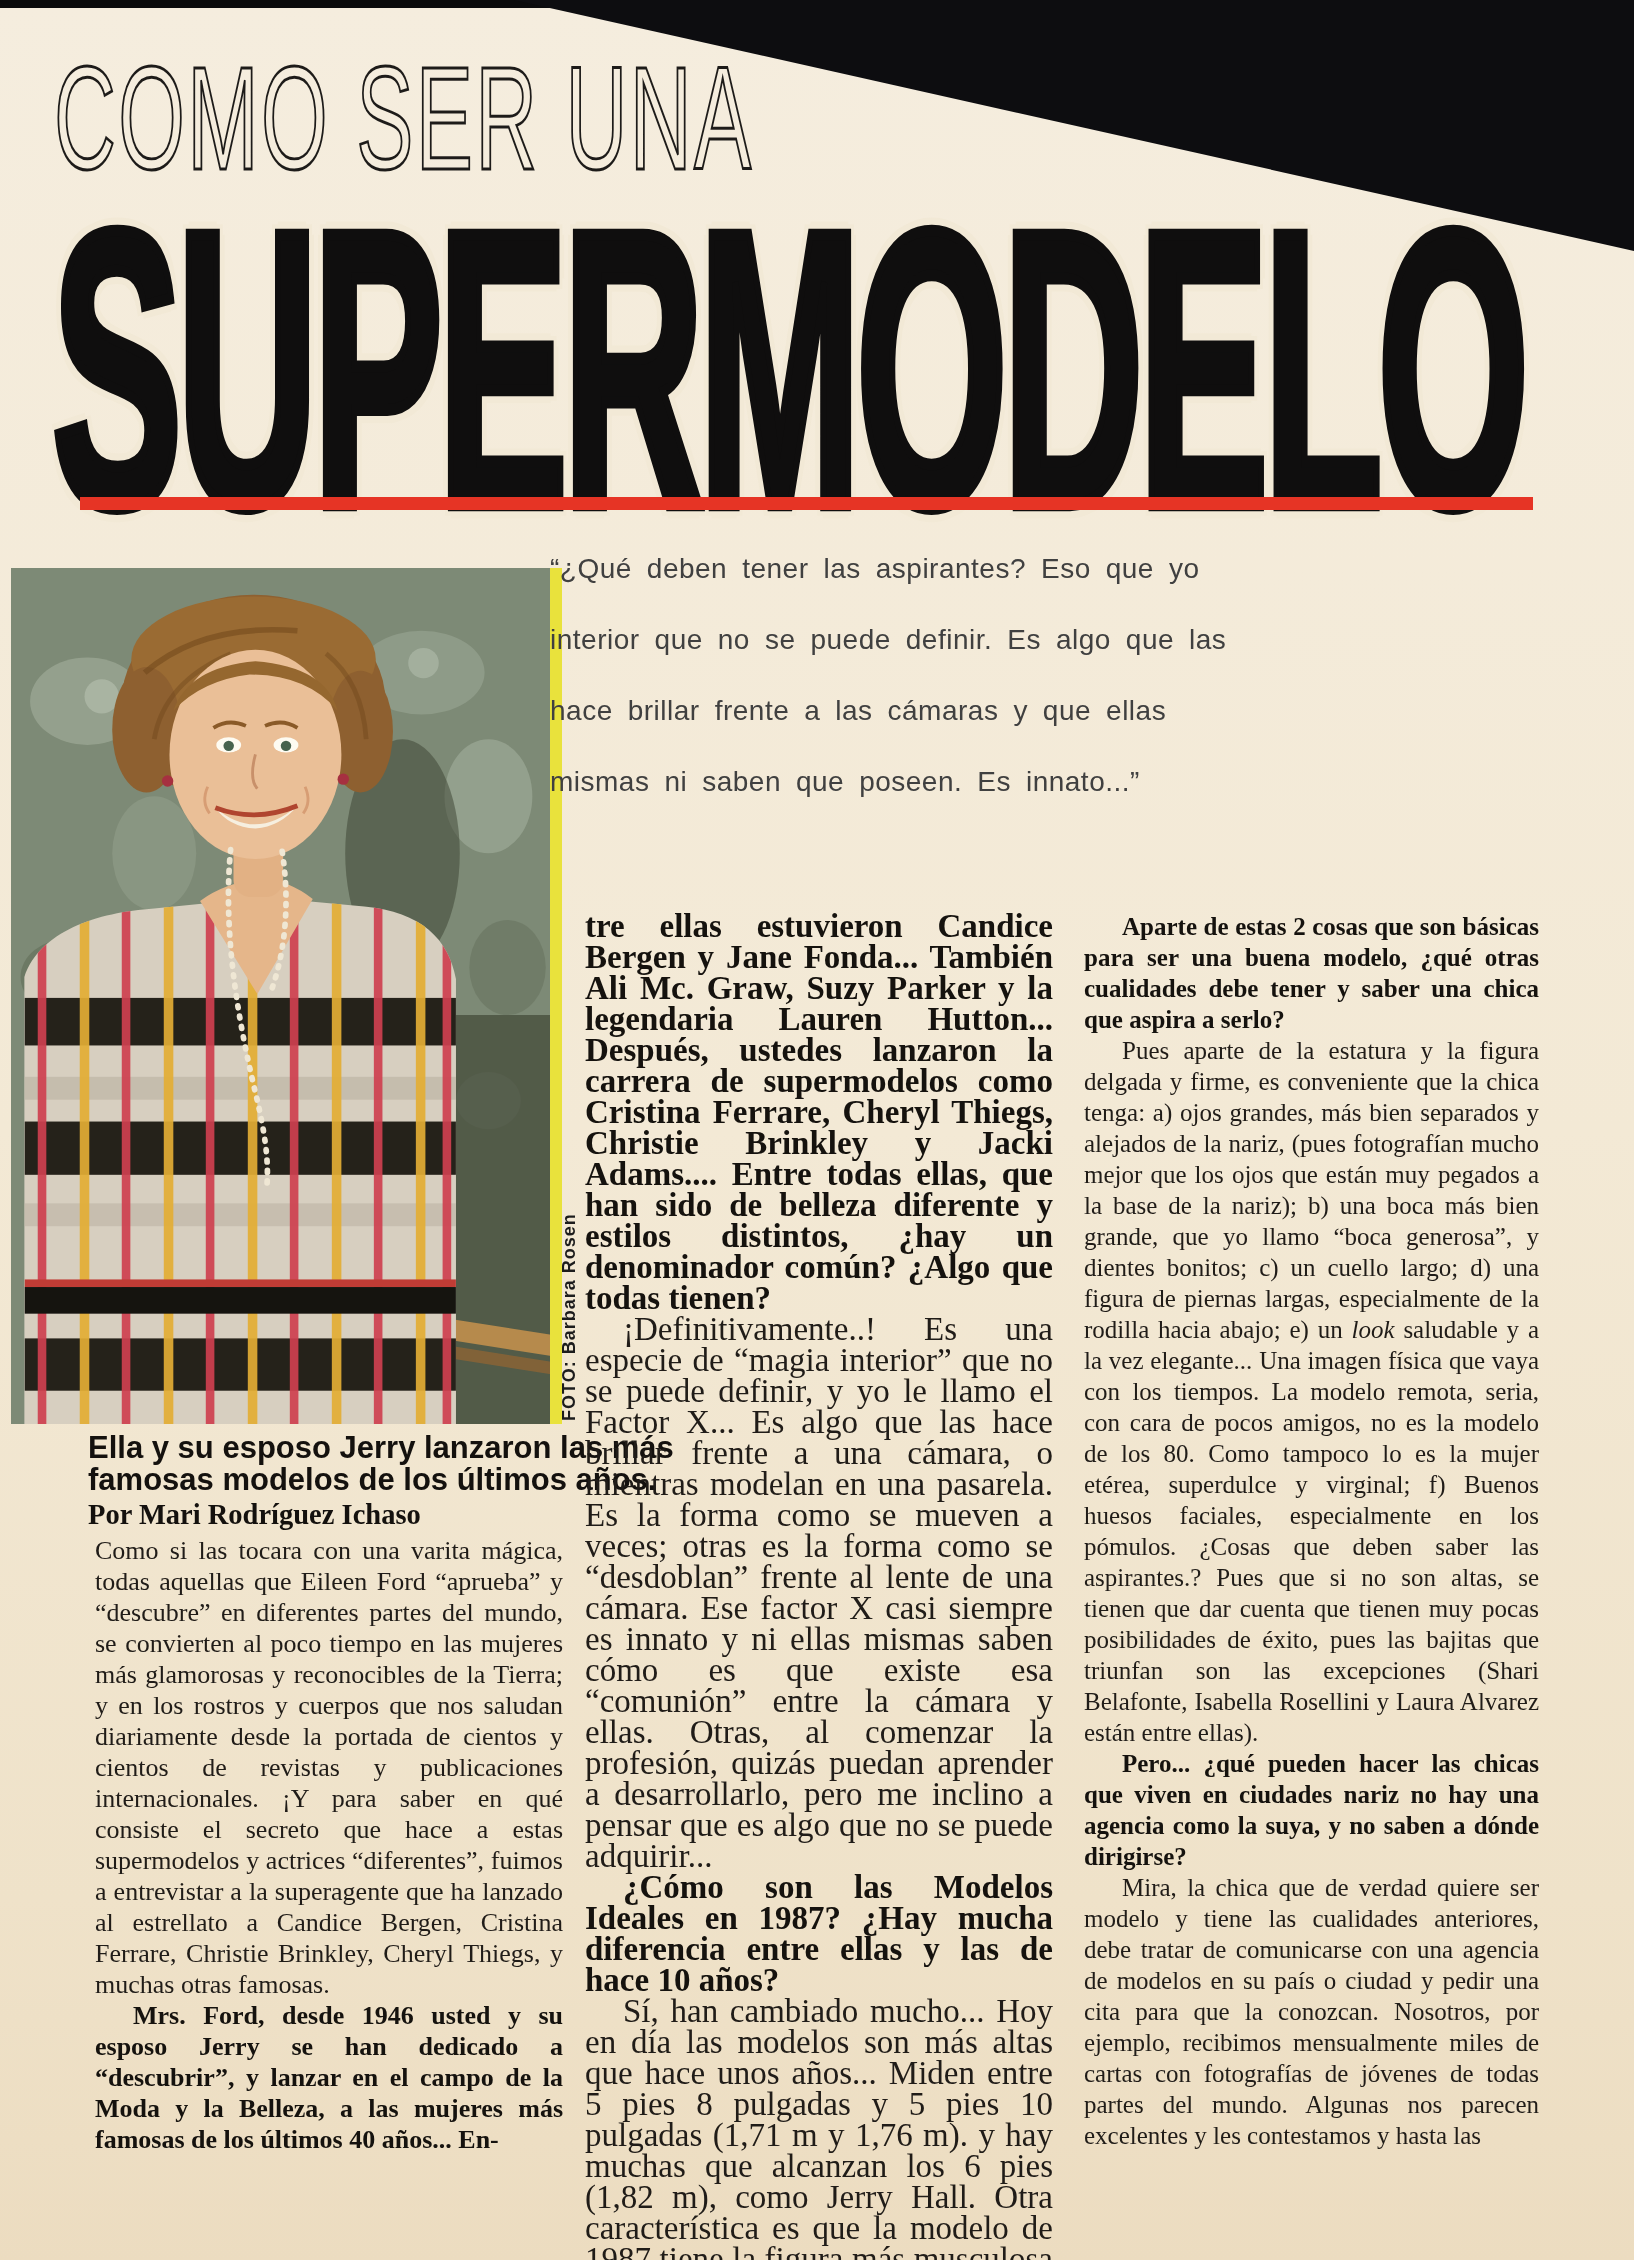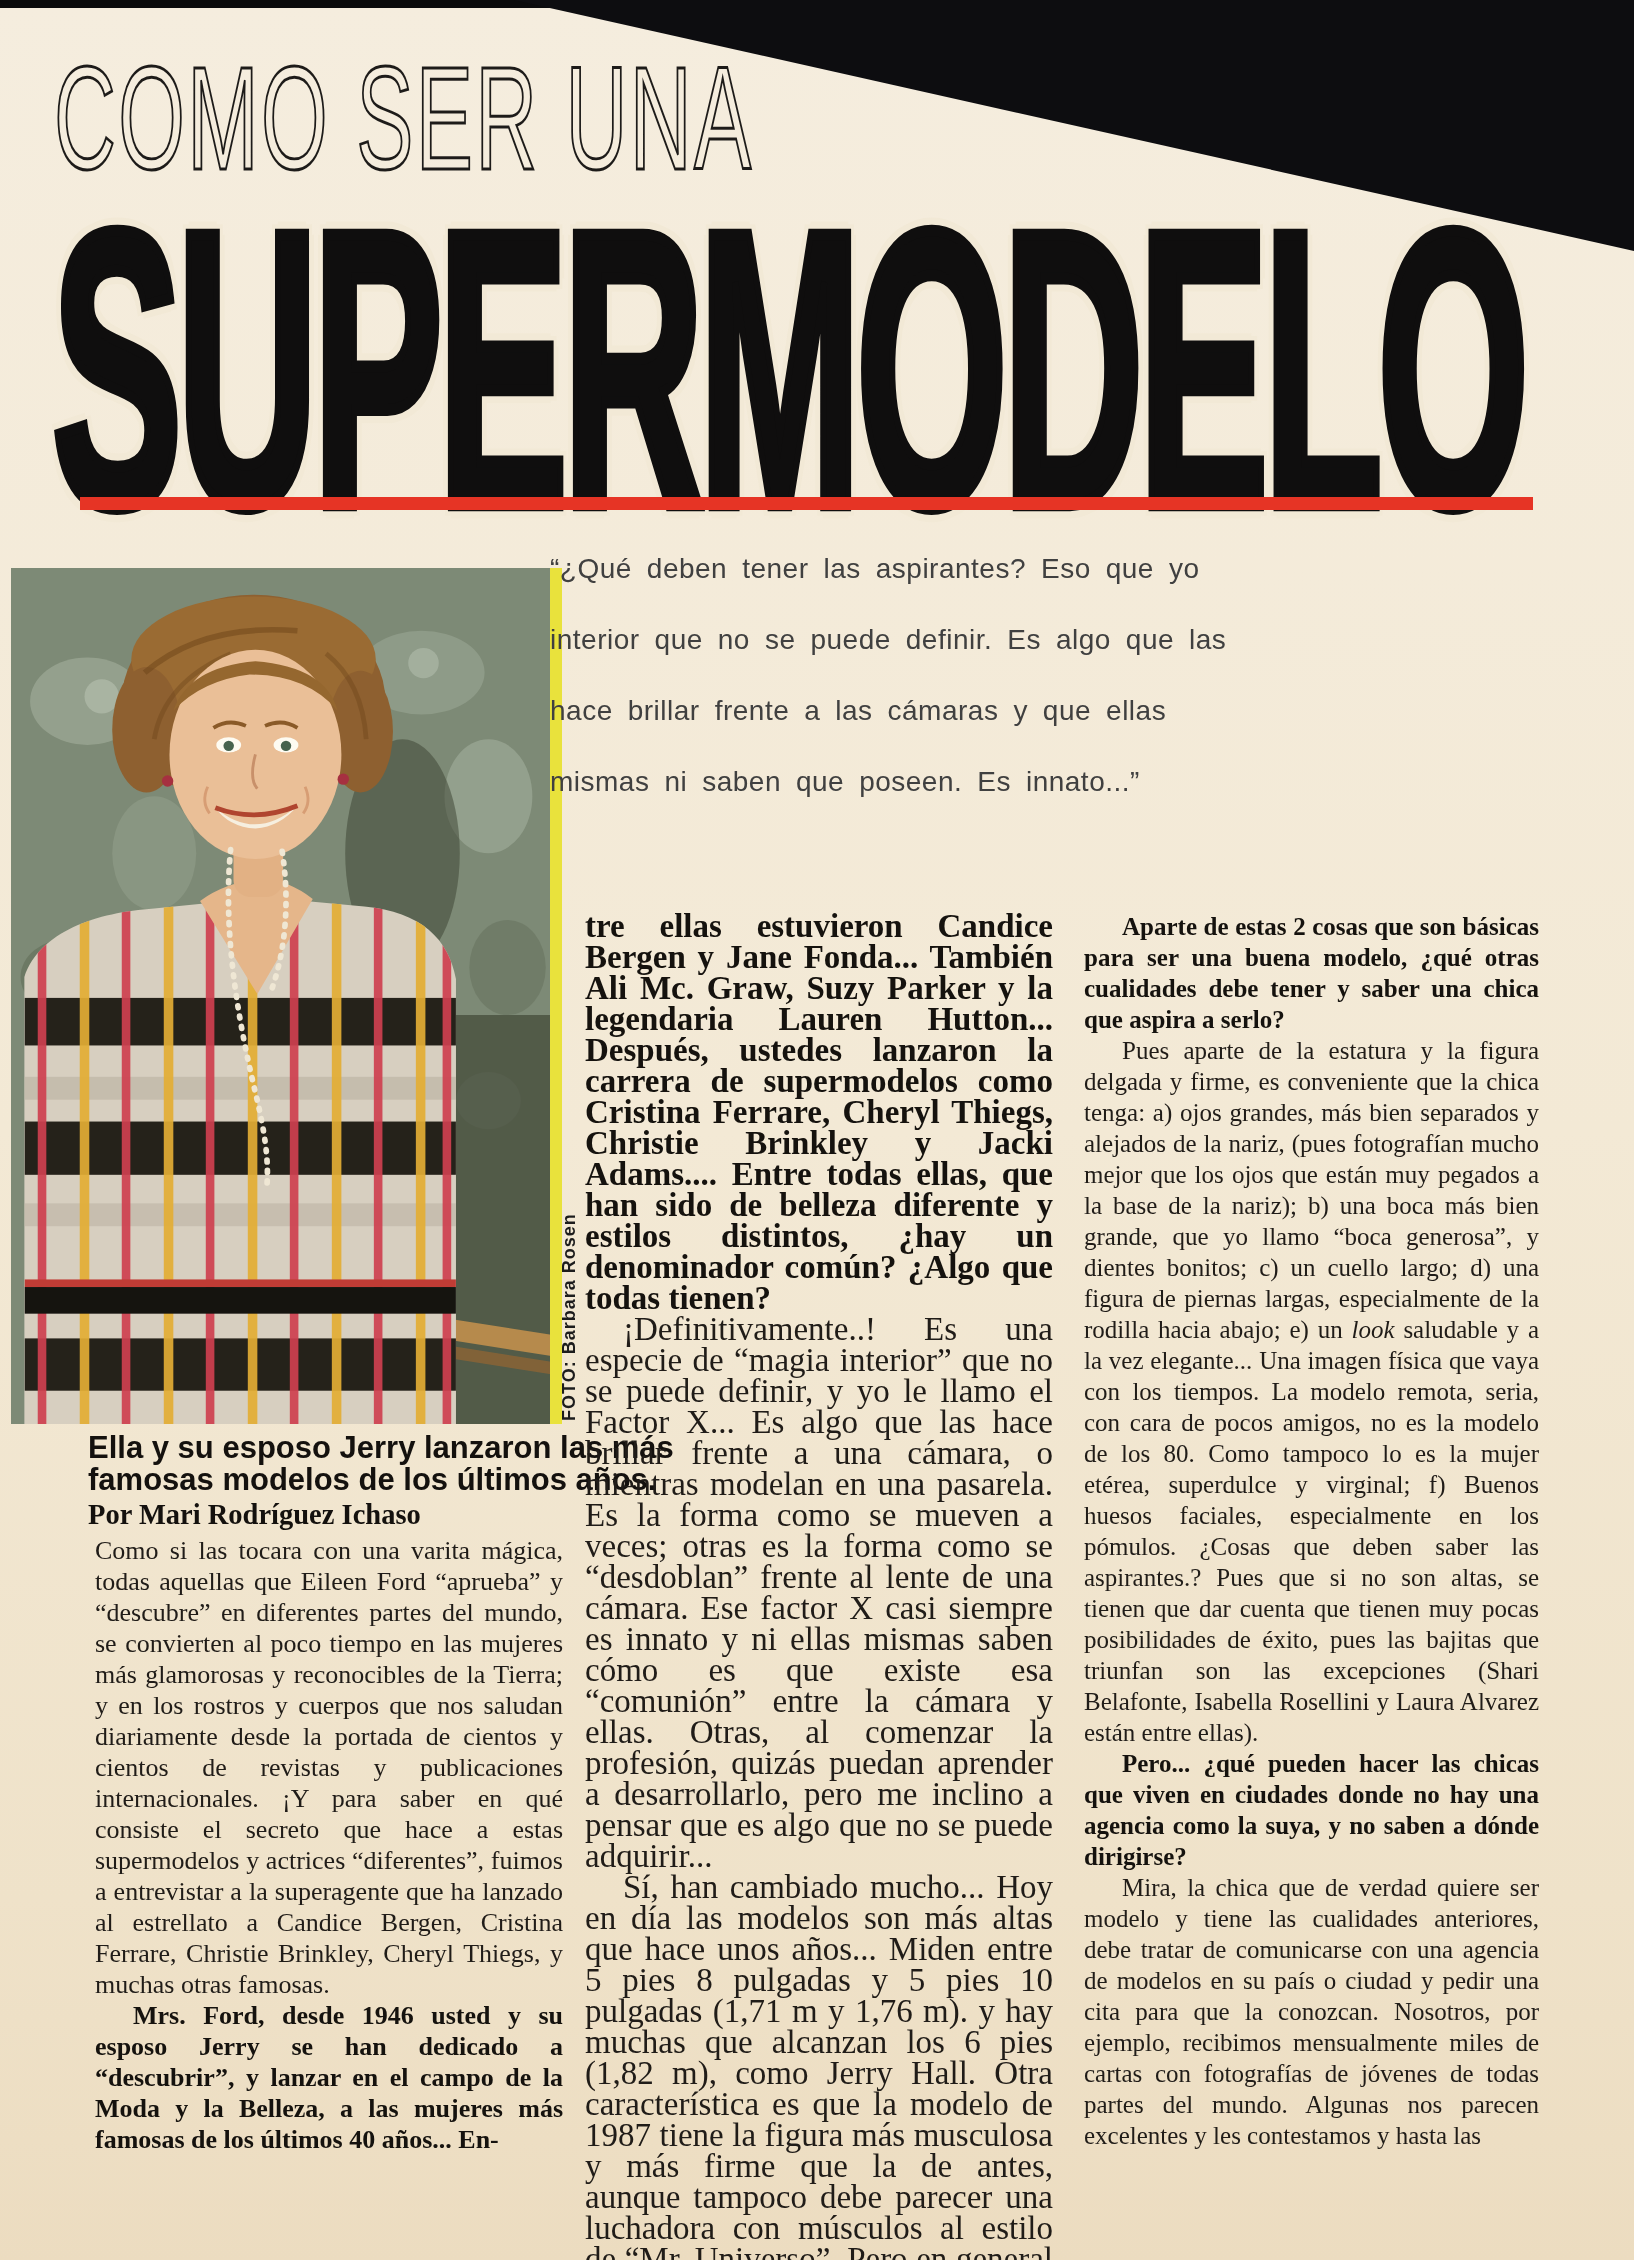--- a/index.html
+++ b/index.html
@@ -174,22 +174,23 @@
 <div class="byline">Por Mari Rodríguez Ichaso</div>
 
 <section class="col col-left">
   <p class="first">Como si las tocara con una varita mágica, todas aquellas que Eileen Ford “aprueba” y “descubre” en diferentes partes del mundo, se convierten al poco tiempo en las mujeres más glamorosas y reconocibles de la Tierra; y en los rostros y cuerpos que nos saludan diariamente desde la portada de cientos y cientos de revistas y publicaciones internacionales. ¡Y para saber en qué consiste el secreto que hace a estas supermodelos y actrices “diferentes”, fuimos a entrevistar a la superagente que ha lanzado al estrellato a Candice Bergen, Cristina Ferrare, Christie Brinkley, Cheryl Thiegs, y muchas otras famosas.</p>
   <p class="bold">Mrs. Ford, desde 1946 usted y su esposo Jerry se han dedicado a “descubrir”, y lanzar en el campo de la Moda y la Belleza, a las mujeres más famosas de los últimos 40 años... En-</p>
 </section>
 
 <section class="col col-mid">
   <p class="bold first">tre ellas estuvieron Candice Bergen y Jane Fonda... También Ali Mc. Graw, Suzy Parker y la legendaria Lauren Hutton... Después, ustedes lanzaron la carrera de supermodelos como Cristina Ferrare, Cheryl Thiegs, Christie Brinkley y Jacki Adams.... Entre todas ellas, que han sido de belleza diferente y estilos distintos, ¿hay un denominador común? ¿Algo que todas tienen?</p>
   <p>¡Definitivamente..! Es una especie de “magia interior” que no se puede definir, y yo le llamo el Factor X... Es algo que las hace brillar frente a una cámara, o mientras modelan en una pasarela. Es la forma como se mueven a veces; otras es la forma como se “desdoblan” frente al lente de una cámara. Ese factor X casi siempre es innato y ni ellas mismas saben cómo es que existe esa “comunión” entre la cámara y ellas. Otras, al comenzar la profesión, quizás puedan aprender a desarrollarlo, pero me inclino a pensar que es algo que no se puede adquirir...</p>
+  <p class="bold">¿Cómo son las Modelos Ideales en 1987? ¿Hay mucha diferencia entre ellas y las de hace 10 años?</p>
   <p>Sí, han cambiado mucho... Hoy en día las modelos son más altas que hace unos años... Miden entre 5 pies 8 pulgadas y 5 pies 10 pulgadas (1,71 m y 1,76 m). y hay muchas que alcanzan los 6 pies (1,82 m), como Jerry Hall. Otra característica es que la modelo de 1987 tiene la figura más musculosa y más firme que la de antes, aunque tampoco debe parecer una luchadora con músculos al estilo de “Mr. Universo”. Pero en general tienen la figura más estilizada y en lo que llamamos “muy buena forma”.</p>
 </section>
 
 <section class="col col-right">
   <p class="bold first" style="text-indent:38px">Aparte de estas 2 cosas que son básicas para ser una buena modelo, ¿qué otras cualidades debe tener y saber una chica que aspira a serlo?</p>
   <p><span>Pues aparte de la estatura y la figura delgada y firme, es conveniente que la chica tenga: a) ojos grandes, más bien separados y alejados de la nariz, (pues fotografían mucho mejor que los ojos que están muy pegados a la base de la nariz); b) una boca más bien grande, que yo llamo “boca generosa”, y dientes bonitos; c) un cuello largo; d) una figura de piernas largas, especialmente de la rodilla hacia abajo; e) un </span><span class="it">look</span><span> saludable y a la vez elegante... Una imagen física que vaya con los tiempos. La modelo remota, seria, con cara de pocos amigos, no es la modelo de los 80. Como tampoco lo es la mujer etérea, superdulce y virginal; f) Buenos huesos faciales, especialmente en los pómulos. ¿Cosas que deben saber las aspirantes.? Pues que si no son altas, se tienen que dar cuenta que tienen muy pocas posibilidades de éxito, pues las bajitas que triunfan son las excepciones (Shari Belafonte, Isabella Rosellini y Laura Alvarez están entre ellas).</span></p>
-  <p class="bold">Pero... ¿qué pueden hacer las chicas que viven en ciudades donde no hay una agencia como la suya, y no saben a dónde dirigirse?</p>
+  <p class="bold">Pero... ¿qué pueden hacer las chicas que viven en ciudades nariz no hay una agencia como la suya, y no saben a dónde dirigirse?</p>
   <p>Mira, la chica que de verdad quiere ser modelo y tiene las cualidades anteriores, debe tratar de comunicarse con una agencia de modelos en su país o ciudad y pedir una cita para que la conozcan. Nosotros, por ejemplo, recibimos mensualmente miles de cartas con fotografías de jóvenes de todas partes del mundo. Algunas nos parecen excelentes y les contestamos y hasta las</p>
 </section>
 
 
 </body></html>

